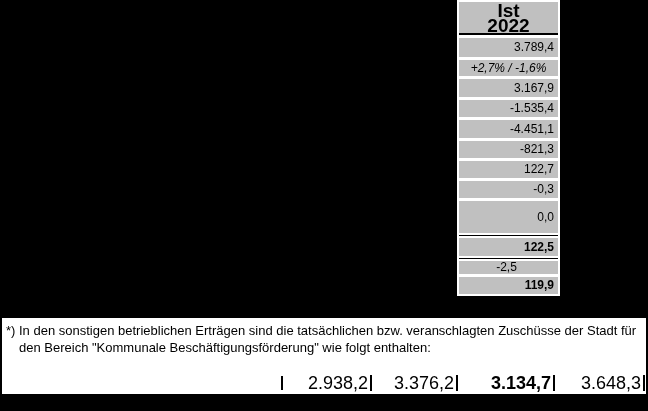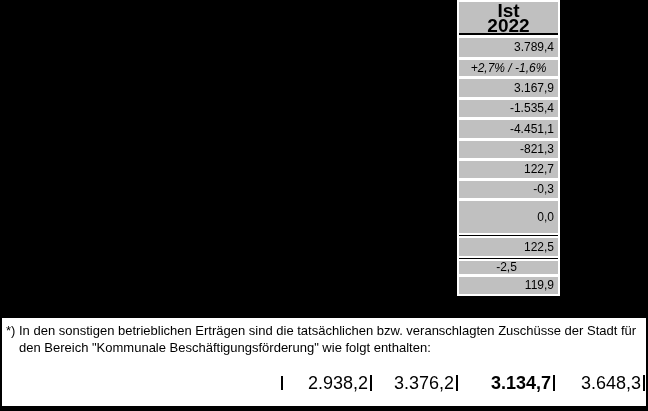--- a/index.html
+++ b/index.html
@@ -40,30 +40,30 @@
     margin-bottom:3px;
     overflow:hidden;
   }
   .h13 { height:13px; line-height:13px;text-align:center; }
   .h16 { height:16px; line-height:16px; }
   .h17 { height:17px; line-height:17px; }
   .h18 { height:18px; line-height:18px; }
   .h19 { height:19px; line-height:19px; }
   .h32 { height:32px; line-height:32px; }
   .pct { font-style:italic; text-align:center; font-size:12px; padding-right:0; }
-  .bold { font-weight:normal; }
+  .bold { font-weight:bold; }
   .mb2 { margin-bottom:2px; }
   .divider { height:1px; background:#000; margin-bottom:2px; }
   .cell:last-child { margin-bottom:0; }
 
   
   .footnote-box {
     position:absolute;
     left:2px; top:318px;
-    width:644px; height:88px;
+    width:644px; height:76px;
     background:#ffffff;
     font-size:13px;
   }
   .fn-line1 { position:absolute; left:4px;  top:5px;  white-space:nowrap; }
   .fn-line2 { position:absolute; left:17px; top:22px; white-space:nowrap; }
 
   .fn-val {
     position:absolute;
     top:57px; height:16px; line-height:16px;
     text-align:right;

